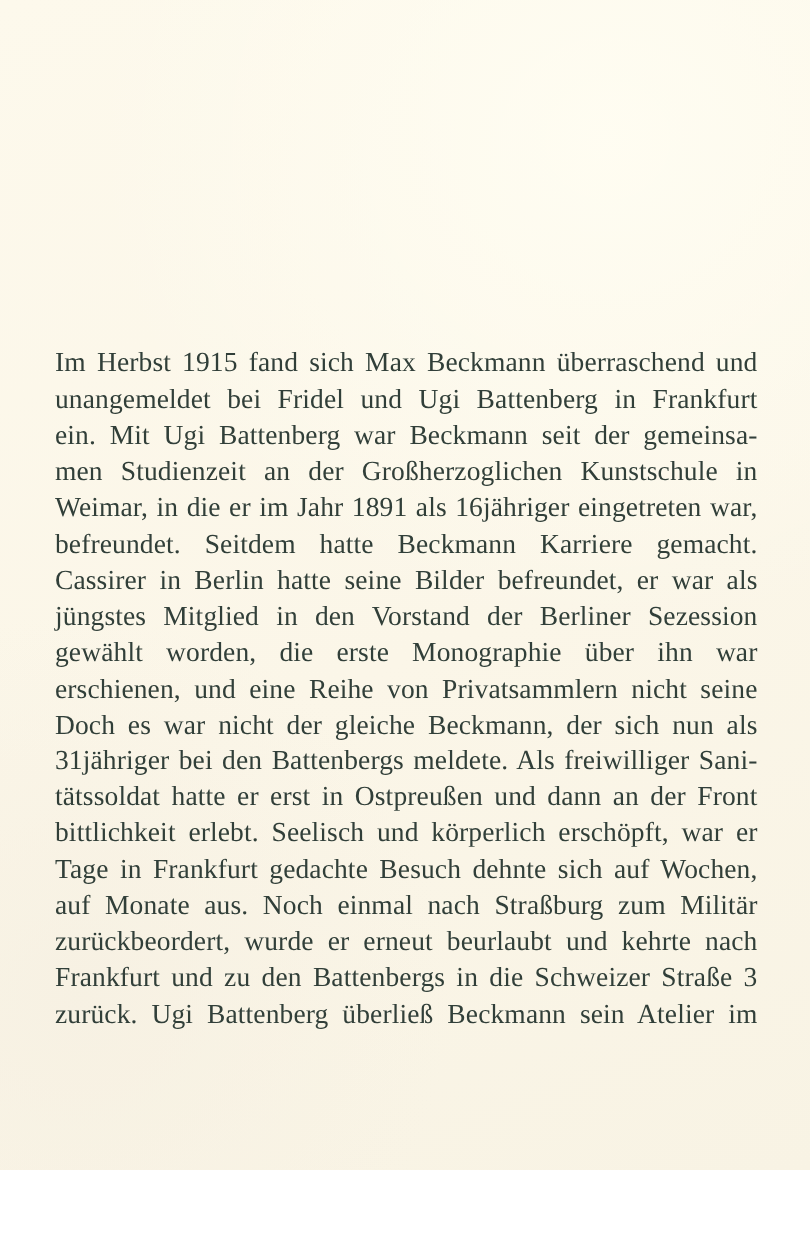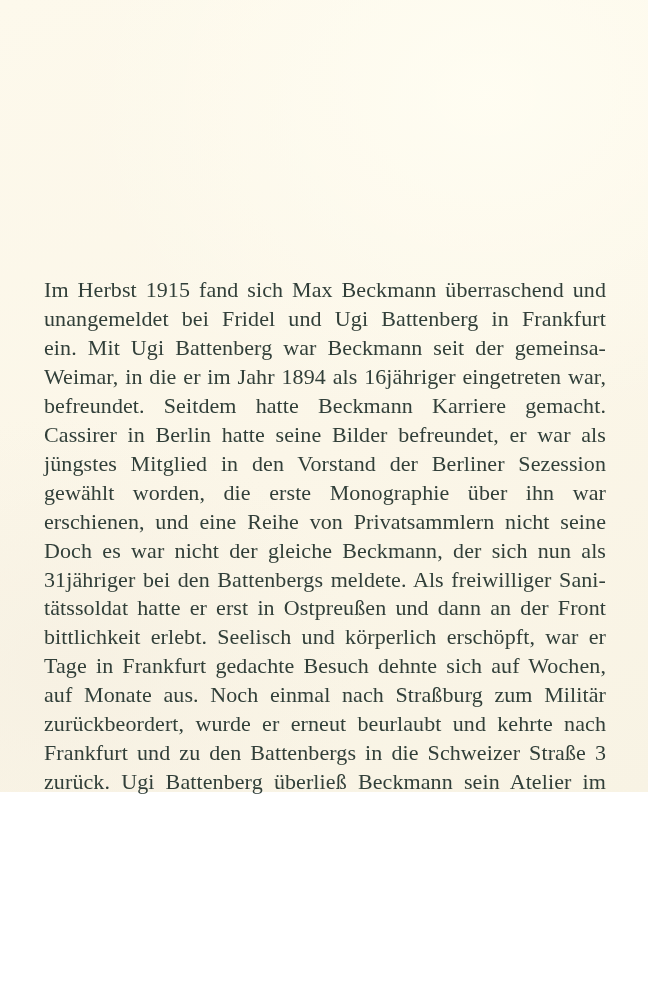--- a/index.html
+++ b/index.html
@@ -5,21 +5,21 @@
   html, body {
     margin: 0;
     padding: 0;
     width: 648px;
     height: 1000px;
     overflow: hidden;
   }
   .page {
     position: relative;
     width: 648px;
-    height: 792px;
+    height: 936px;
     background:
       radial-gradient(ellipse 90% 60% at 75% 12%, rgba(255,253,242,0.95), rgba(255,253,242,0) 70%),
       radial-gradient(ellipse 70% 50% at 10% 85%, rgba(246,240,226,0.8), rgba(246,240,226,0) 65%),
       linear-gradient(160deg, #fdf9ec 0%, #fbf6e8 55%, #f8f3e4 100%);
   }
   .textblock {
     position: absolute;
     left: 44px;
     top: 276px;
     width: 562px;
@@ -42,21 +42,22 @@
 </head>
 <body>
 
 <div class="page">
   <div class="textblock">
 
     <div class="para">
       <div class="line">Im Herbst 1915 fand sich Max Beckmann überraschend und</div>
       <div class="line">unangemeldet bei Fridel und Ugi Battenberg in Frankfurt</div>
       <div class="line">ein. Mit Ugi Battenberg war Beckmann seit der gemeinsa-</div>
-      <div class="line">Weimar, in die er im Jahr 1894 als 16jähriger eingetreten war,</div>
+      <div class="line">men Studienzeit an der Großherzoglichen Kunstschule in</div>
+      <div class="line">Weimar, in die er im Jahr 1891 als 16jähriger eingetreten war,</div>
       <div class="line">befreundet. Seitdem hatte Beckmann Karriere gemacht.</div>
       <div class="line">Cassirer in Berlin hatte seine Bilder befreundet, er war als</div>
       <div class="line">jüngstes Mitglied in den Vorstand der Berliner Sezession</div>
       <div class="line">gewählt worden, die erste Monographie über ihn war</div>
       <div class="line">erschienen, und eine Reihe von Privatsammlern nicht seine</div>
     </div>
 
     <div class="para">
       <div class="line">Doch es war nicht der gleiche Beckmann, der sich nun als</div>
       <div class="line">31jähriger bei den Battenbergs meldete. Als freiwilliger Sani-</div>

